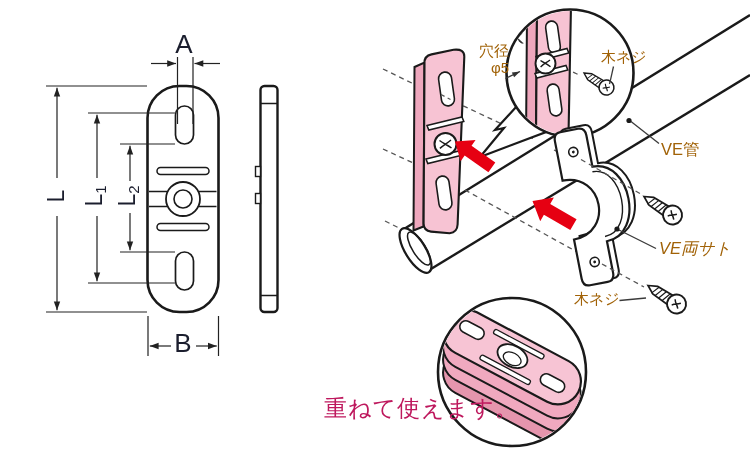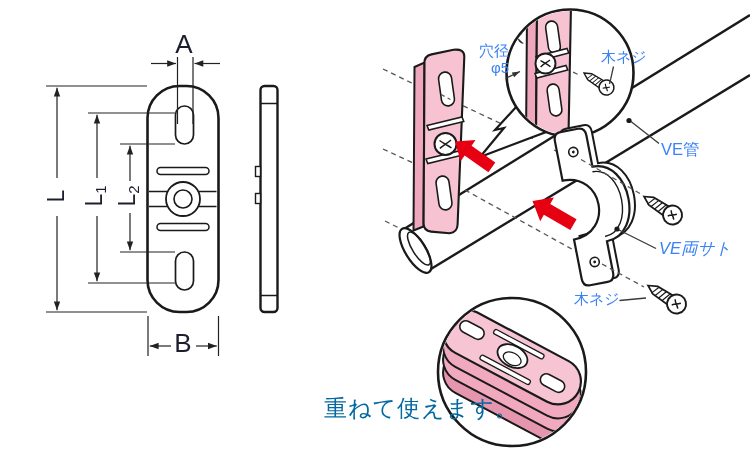--- a/index.html
+++ b/index.html
@@ -1,24 +1,24 @@
 <!DOCTYPE html>
 <html><head>
 <meta charset="utf-8">
 <style>
   html,body{margin:0;padding:0;background:#ffffff;}
   .canvas{
     position:relative;width:750px;height:450px;background:#ffffff;
     font-family:"Liberation Sans","DejaVu Sans",sans-serif;overflow:hidden;
   }
   .canvas svg{position:absolute;left:0;top:0;}
-  .lbl{position:absolute;color:#3b82f6;white-space:nowrap;line-height:1.12;}
+  .lbl{position:absolute;color:#a16207;white-space:nowrap;line-height:1.12;}
   .jp{font-size:15px;text-align:center;}
   .jp-big{font-size:16.5px;}
-  .note{font-size:23px;color:#0369a1;letter-spacing:1px;}
+  .note{font-size:23px;color:#be185d;letter-spacing:1px;}
   .dim{font-size:26px;color:#1b1e2e;transform:translate(-50%,-50%);}
   .dim-rot{font-size:23px;color:#1b1e2e;transform:translate(-50%,-50%) rotate(-90deg);}
   .sub{font-size:15px;vertical-align:-4px;}
   .hole-note{text-align:left;}
   .hole-note .l2{padding-left:3px;text-align:right;}
 </style>
 </head>
 <body>
 
 <div class="canvas">

